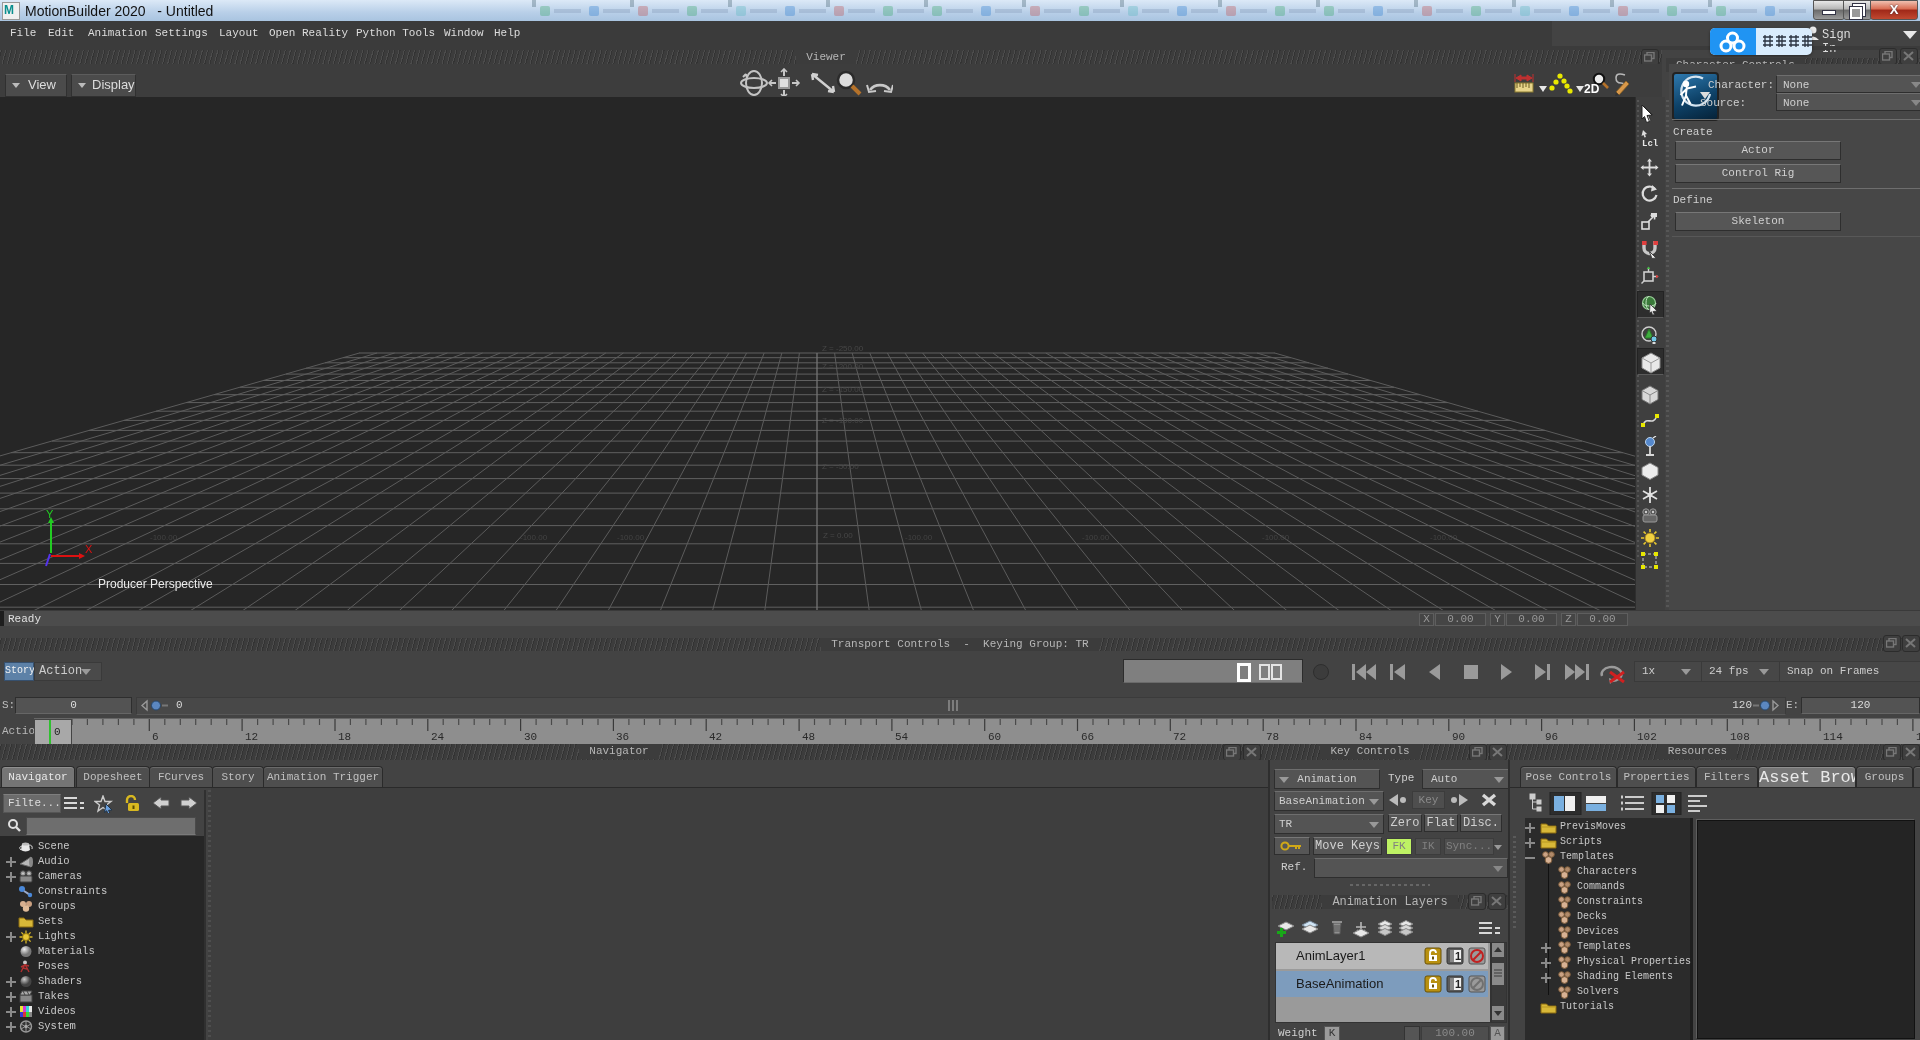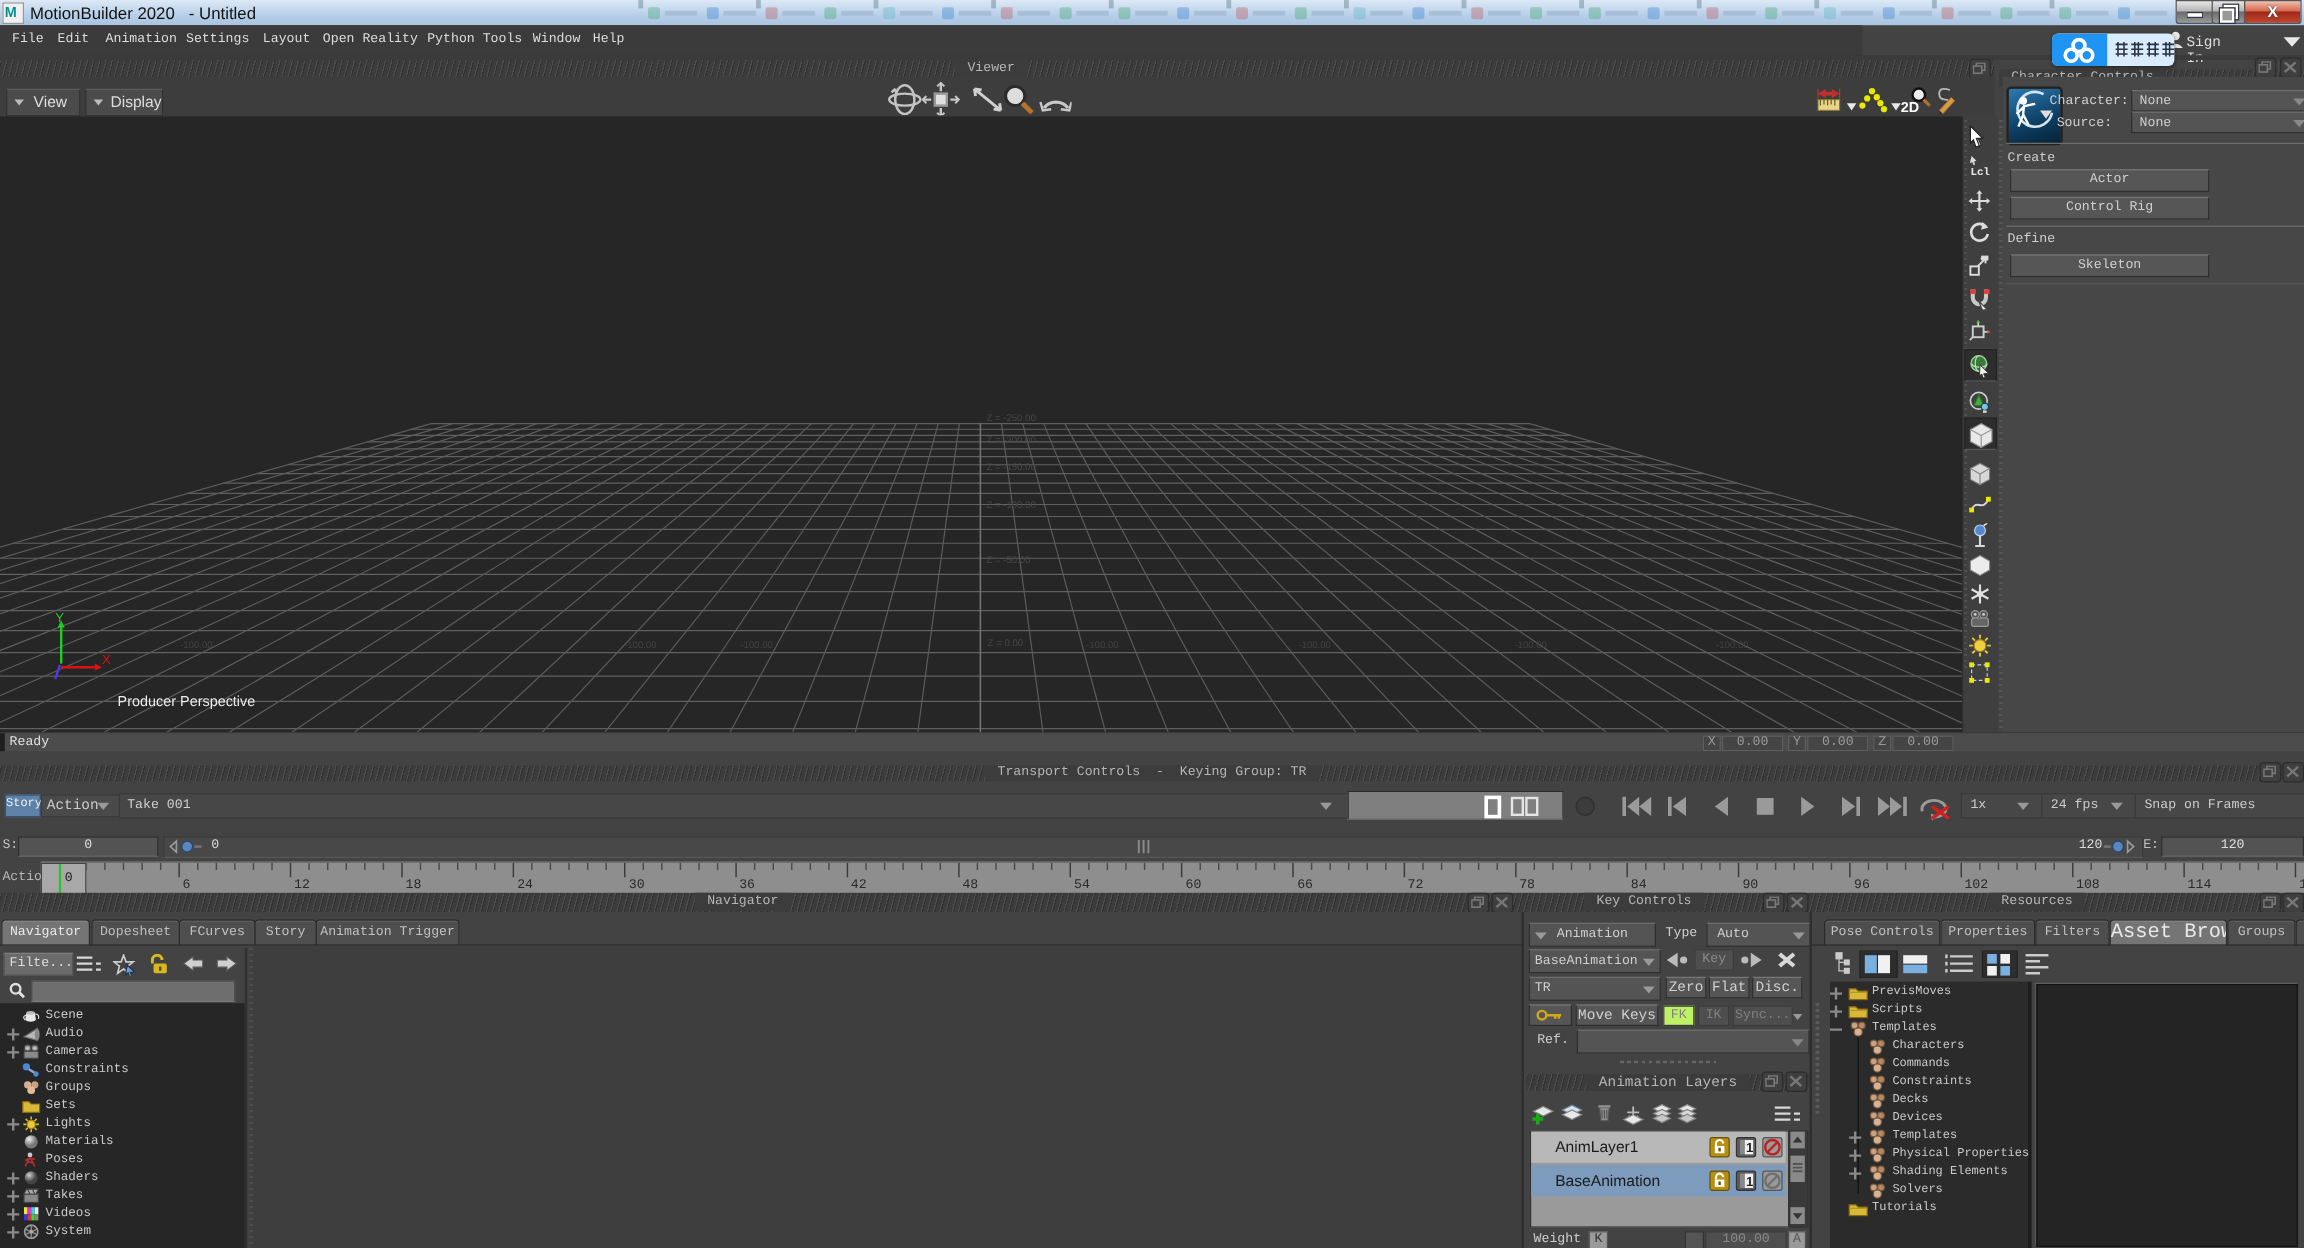--- a/index.html
+++ b/index.html
@@ -395,21 +395,21 @@
       </svg></div>
 <div class="abs" style="left:1669px;top:64px;width:251px;height:546px;background:#474747"></div>
 <div class="abs" style="left:1672px;top:72px;width:43px;height:45px;background:linear-gradient(160deg,#2e7ab0,#0e4268 55%,#062238);border:2px solid #222;border-radius:4px">
 <svg width="39" height="41">
         <path d="M29 4.5 A 14.5 14.5 0 1 0 36 20" fill="none" stroke="#d4e4f0" stroke-width="2.2"></path>
 <circle cx="12" cy="10" r="3.2" fill="#fff"></circle>
         <path d="M13 13 Q12 18 12 21.5 M12 21.5 L8 31.5 M12 21.5 L16.5 30 M13 14.5 L22 12.5 M13 14.5 L6.5 21" stroke="#fff" stroke-width="2" fill="none"></path>
       </svg></div>
 <div class="abs" style="left:1700px;top:92px;width:0;height:0;border:5px solid transparent;border-top:7px solid #ddd;border-bottom:none"></div>
 <div class="abs" style="left:1700px;top:79px;width:74px;text-align:right;color:#cfcfcf">Character:</div>
-<div class="abs" style="left:1700px;top:97px;width:74px;text-align:center;color:#cfcfcf">Source:</div>
+<div class="abs" style="left:1700px;top:97px;width:74px;text-align:left;color:#cfcfcf">Source:</div>
 <div class="drop" style="left:1776px;top:75px;width:140px;height:16px">None<span class="darr" style="right:2px;top:6px;border-top-color:#888"></span></div>
 <div class="drop" style="left:1776px;top:93px;width:140px;height:16px">None<span class="darr" style="right:2px;top:6px;border-top-color:#888"></span></div>
 <div class="abs" style="left:1672px;top:119px;width:248px;height:1px;background:#6e6e6e"></div>
 <div class="abs" style="left:1673px;top:126px;color:#cfcfcf">Create</div>
 <div class="btn" style="left:1675px;top:141px;width:164px;height:17px;line-height:17px">Actor</div>
 <div class="btn" style="left:1675px;top:164px;width:164px;height:17px;line-height:17px">Control Rig</div>
 <div class="abs" style="left:1672px;top:188px;width:248px;height:1px;background:#6e6e6e"></div>
 <div class="abs" style="left:1673px;top:194px;color:#cfcfcf">Define</div>
 <div class="btn" style="left:1675px;top:212px;width:164px;height:17px;line-height:17px">Skeleton</div>
 <div class="abs" style="left:1672px;top:236px;width:248px;height:1px;background:#585858"></div>
@@ -436,21 +436,20 @@
         <rect x="0.5" y="3" width="7" height="6" fill="#3f3f3f" stroke="#777" stroke-width="1.4"></rect>
       </svg>
     </div>
 <div class="wbtn" style="left:1902px;top:635px">
       <svg width="11" height="10">
         <path d="M1 1 L10 9 M10 1 L1 9" stroke="#777" stroke-width="2"></path>
       </svg>
     </div>
 <div class="abs" style="left:4px;top:662px;width:28px;height:17px;background:#5d81a7;border:1px solid #36506e;color:#f2f2f2;text-align:center;line-height:16px;font-size:10px">Story</div>
 <div class="abs" style="left:34px;top:662px;width:62px;height:17px;background:#4a4a4a;border:1px solid #3a3a3a;color:#ccc;line-height:16px;padding-left:4px;font-size:12px">Action<span class="darr" style="left:46px;top:6px;border-top-color:#999"></span></div>
-<div class="abs" style="left:99px;top:661px;width:1020px;height:19px;background:#474747;border:1px solid #3a3a3a;color:#d0d0d0;line-height:18px;padding-left:6px">Take 001<span class="darr" style="left:1000px;top:7px;border-top-color:#999"></span></div>
 <div class="abs" style="left:1123px;top:659px;width:178px;height:22px;background:#7f7f7f;border:1px solid #2c2c2c;border-bottom-color:#6a6a6a">
       <span class="abs" style="left:113px;top:3px;width:8px;height:13px;border:3px solid #fff"></span>
       <span class="abs" style="left:135px;top:4px;width:7px;height:12px;border:2.5px solid #e4e4e4"></span>
       <span class="abs" style="left:147px;top:4px;width:7px;height:12px;border:2.5px solid #e4e4e4"></span>
     </div>
 <svg class="abs" style="left:1310px;top:662px" width="290" height="20" fill="#9a9a9a">
 <circle cx="11" cy="10" r="7.5" fill="#3c3c3c" stroke="#2e2e2e"></circle>
 <g transform="translate(42,0)">
         <rect x="0" y="2" width="3" height="16"></rect>
         <path d="M14 2 L4 10 L14 18 Z M24 2 L14 10 L24 18 Z"></path>

